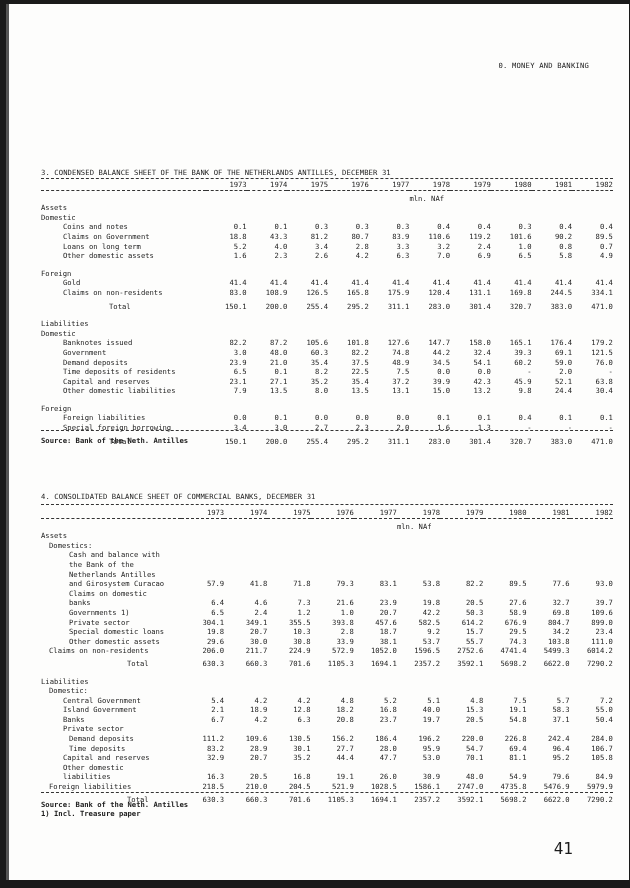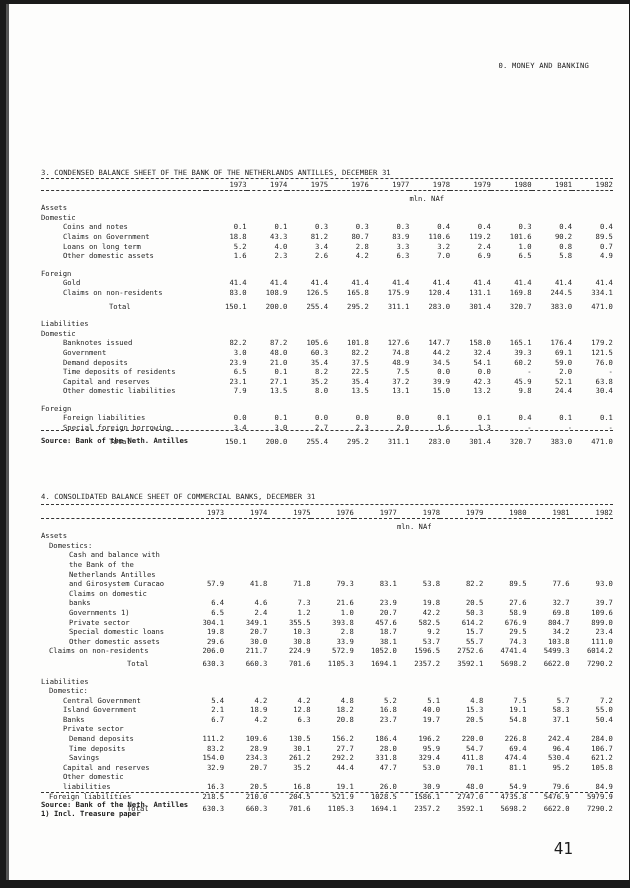--- a/index.html
+++ b/index.html
@@ -530,33 +530,20 @@
           <td class="num">30.1</td>
           <td class="num">27.7</td>
           <td class="num">28.0</td>
           <td class="num">95.9</td>
           <td class="num">54.7</td>
           <td class="num">69.4</td>
           <td class="num">96.4</td>
           <td class="num">106.7</td>
         </tr>
         <tr>
-          <td class="t3i3">Savings</td>
-          <td class="num">154.0</td>
-          <td class="num">234.3</td>
-          <td class="num">261.2</td>
-          <td class="num">292.2</td>
-          <td class="num">331.8</td>
-          <td class="num">329.4</td>
-          <td class="num">411.8</td>
-          <td class="num">474.4</td>
-          <td class="num">530.4</td>
-          <td class="num">621.2</td>
-        </tr>
-        <tr>
           <td class="t3i2">Capital and reserves</td>
           <td class="num">32.9</td>
           <td class="num">20.7</td>
           <td class="num">35.2</td>
           <td class="num">44.4</td>
           <td class="num">47.7</td>
           <td class="num">53.0</td>
           <td class="num">70.1</td>
           <td class="num">81.1</td>
           <td class="num">95.2</td>

